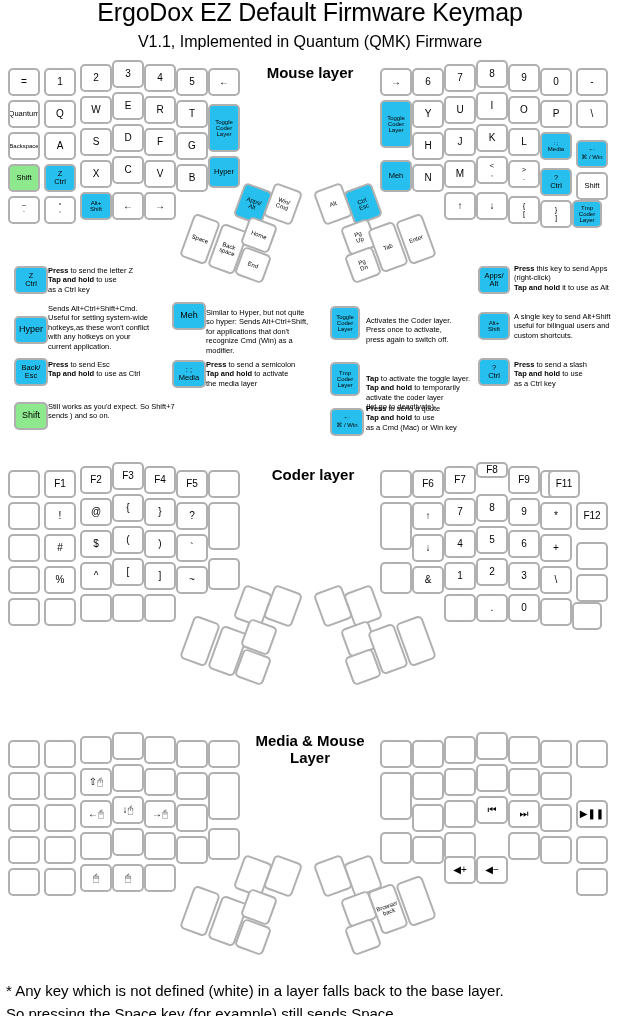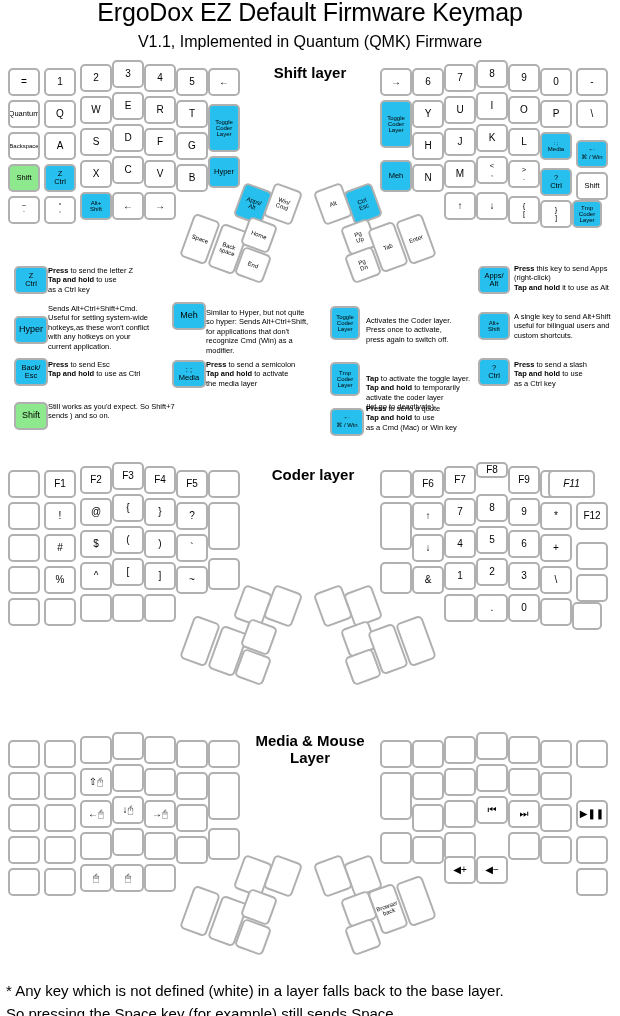--- a/index.html
+++ b/index.html
@@ -53,21 +53,21 @@
   .footnote{
     position:absolute;font-size:15px;line-height:1.5;white-space:pre-line;
   }
 </style>
 </head>
 <body>
 
 <div class="title">ErgoDox EZ Default Firmware Keymap</div>
 <div class="subtitle">V1.1, Implemented in Quantum (QMK) Firmware</div>
 
-<div class="layer-title" style="left:230px;top:64px;width:160px;">Shift layer</div>
+<div class="layer-title" style="left:230px;top:64px;width:160px;">Mouse layer</div>
 <div class="layer-title" style="left:233px;top:466px;width:160px;">Coder layer</div>
 <div class="layer-title" style="left:230px;top:732px;width:160px;white-space:pre-line;">Media &amp; Mouse
 Layer</div>
 
 <div id="keyboards">
     <div class="key" style="left: 8px; top: 68px; width: 32px; height: 28px;">=</div>
     <div class="key" style="left: 44px; top: 68px; width: 32px; height: 28px;">1</div>
     <div class="key" style="left: 80px; top: 64px; width: 32px; height: 28px;">2</div>
     <div class="key" style="left: 112px; top: 60px; width: 32px; height: 28px;">3</div>
     <div class="key" style="left: 144px; top: 64px; width: 32px; height: 28px;">4</div>
@@ -202,21 +202,21 @@
     <div class="key" style="left: 186px; top: 618px; width: 28px; height: 46px; transform: rotate(20deg);"></div>
     <div class="key" style="left: 214px; top: 628px; width: 28px; height: 46px; transform: rotate(20deg);"></div>
     <div class="key" style="left: 244px; top: 622px; width: 30px; height: 30px; transform: rotate(20deg);"></div>
     <div class="key" style="left: 238px; top: 652px; width: 30px; height: 30px; transform: rotate(20deg);"></div>
     <div class="key" style="left: 380px; top: 470px; width: 32px; height: 28px;"></div>
     <div class="key" style="left: 412px; top: 470px; width: 32px; height: 28px;">F6</div>
     <div class="key" style="left: 444px; top: 466px; width: 32px; height: 28px;">F7</div>
     <div class="key" style="left: 476px; top: 462px; width: 32px; height: 16px;">F8</div>
     <div class="key" style="left: 508px; top: 466px; width: 32px; height: 28px;">F9</div>
     <div class="key" style="left: 540px; top: 470px; width: 32px; height: 28px;">F10</div>
-    <div class="key" style="left: 548px; top: 470px; width: 47px; height: 28px; font-style: italic;">F11</div>
+    <div class="key" style="left: 548px; top: 470px; width: 32px; height: 28px;">F11</div>
     <div class="key" style="left: 380px; top: 502px; width: 32px; height: 48px;"></div>
     <div class="key" style="left: 412px; top: 502px; width: 32px; height: 28px;">↑</div>
     <div class="key" style="left: 444px; top: 498px; width: 32px; height: 28px;">7</div>
     <div class="key" style="left: 476px; top: 494px; width: 32px; height: 28px;">8</div>
     <div class="key" style="left: 508px; top: 498px; width: 32px; height: 28px;">9</div>
     <div class="key" style="left: 540px; top: 502px; width: 32px; height: 28px;">*</div>
     <div class="key" style="left: 576px; top: 502px; width: 32px; height: 28px;">F12</div>
     <div class="key" style="left: 380px; top: 562px; width: 32px; height: 32px;"></div>
     <div class="key" style="left: 412px; top: 534px; width: 32px; height: 28px;">↓</div>
     <div class="key" style="left: 444px; top: 530px; width: 32px; height: 28px;">4</div>

